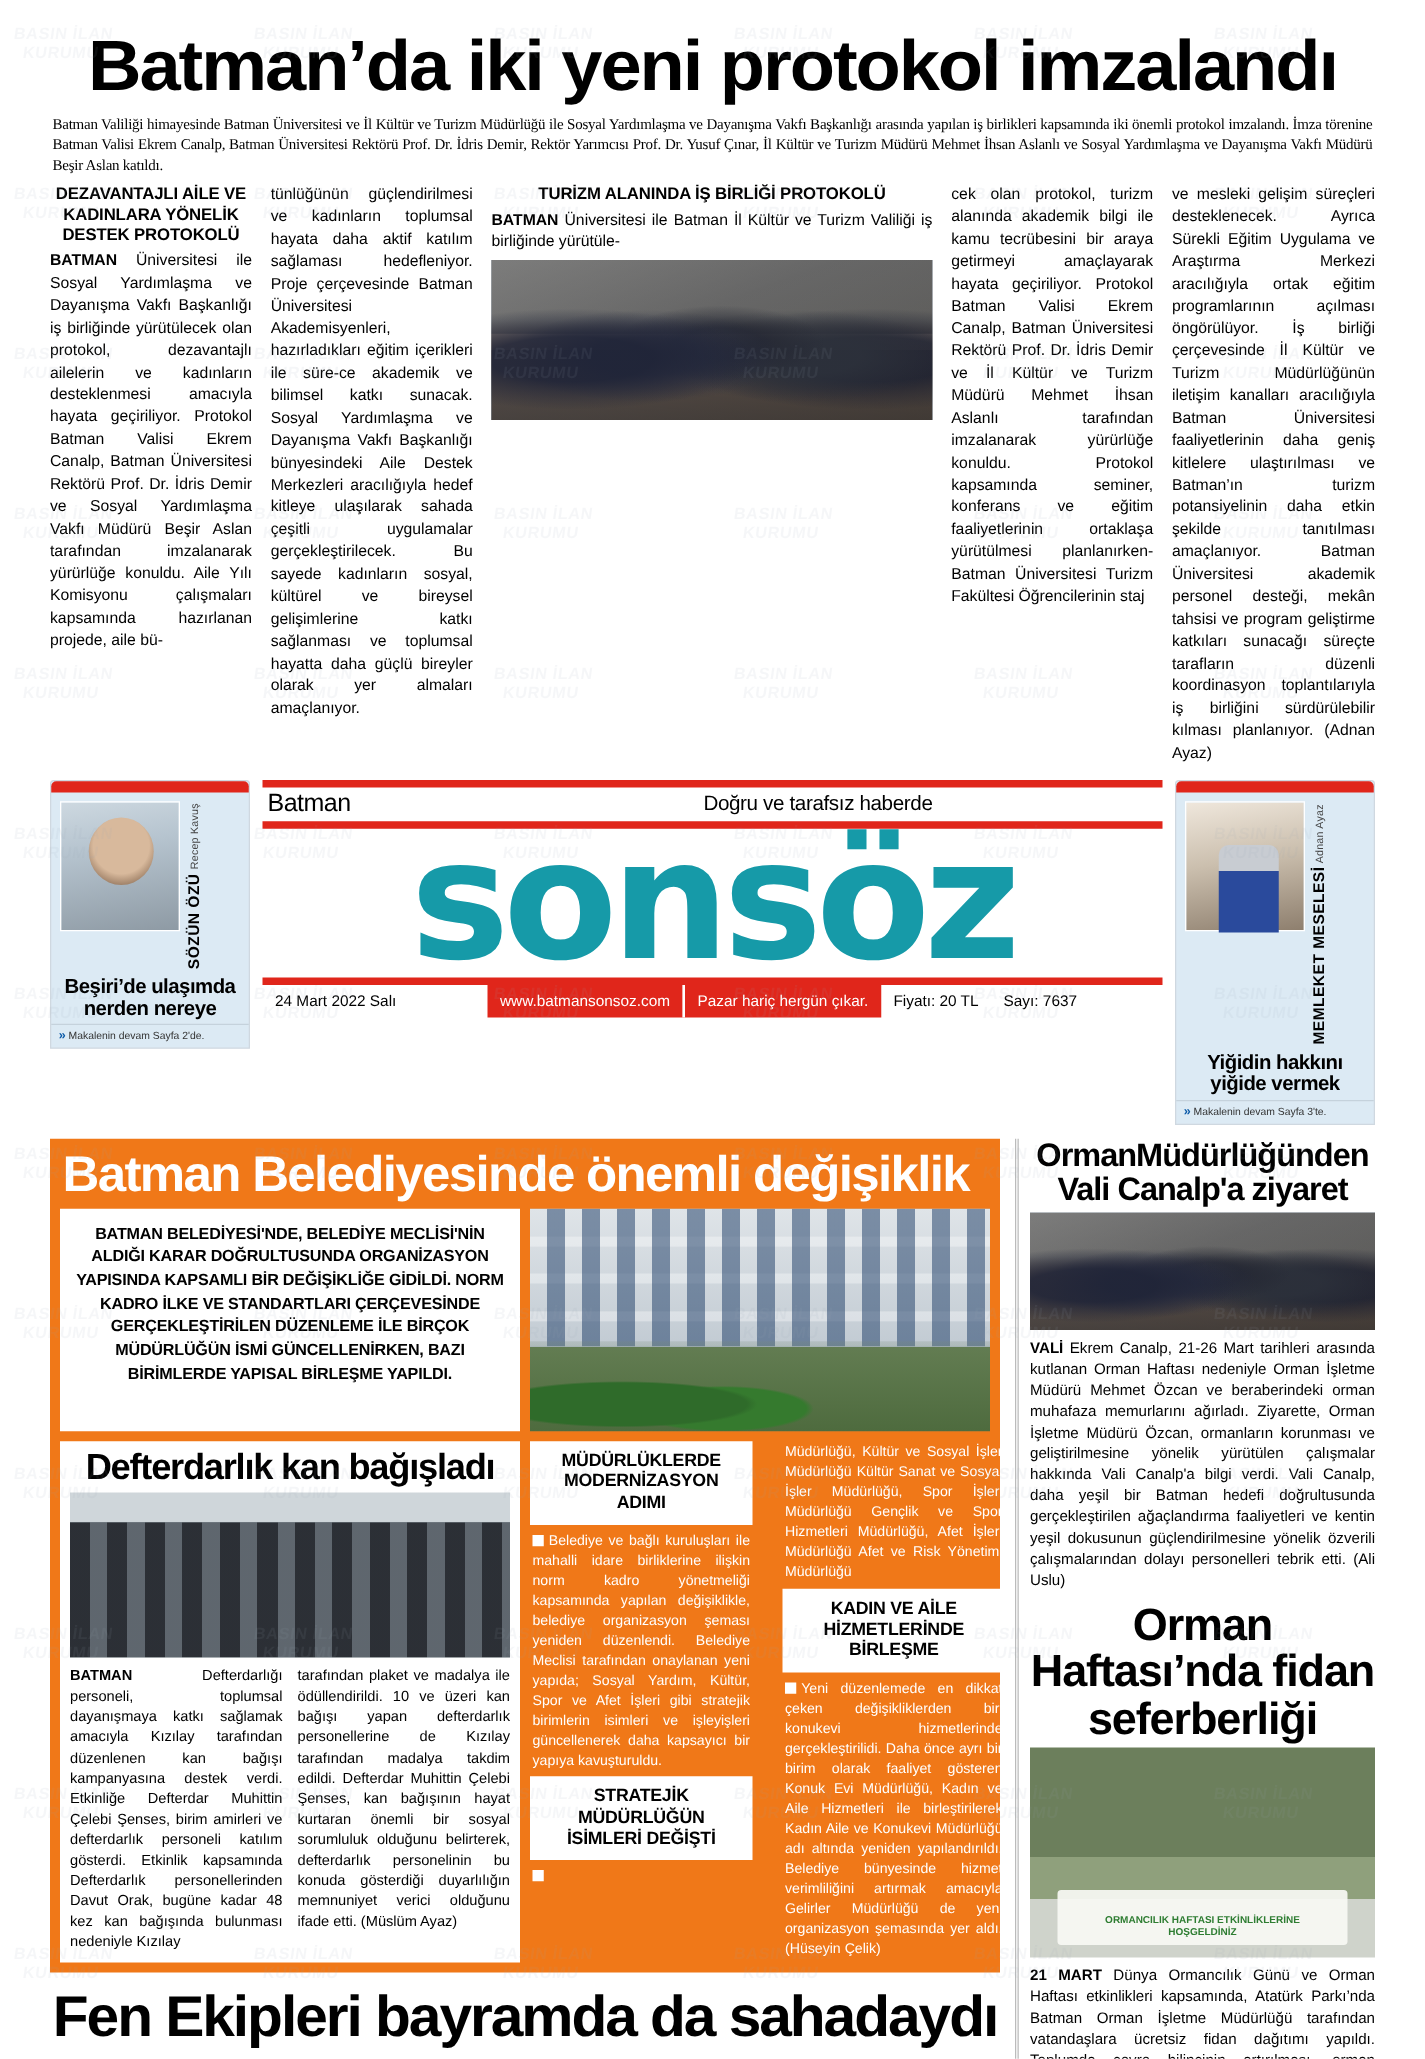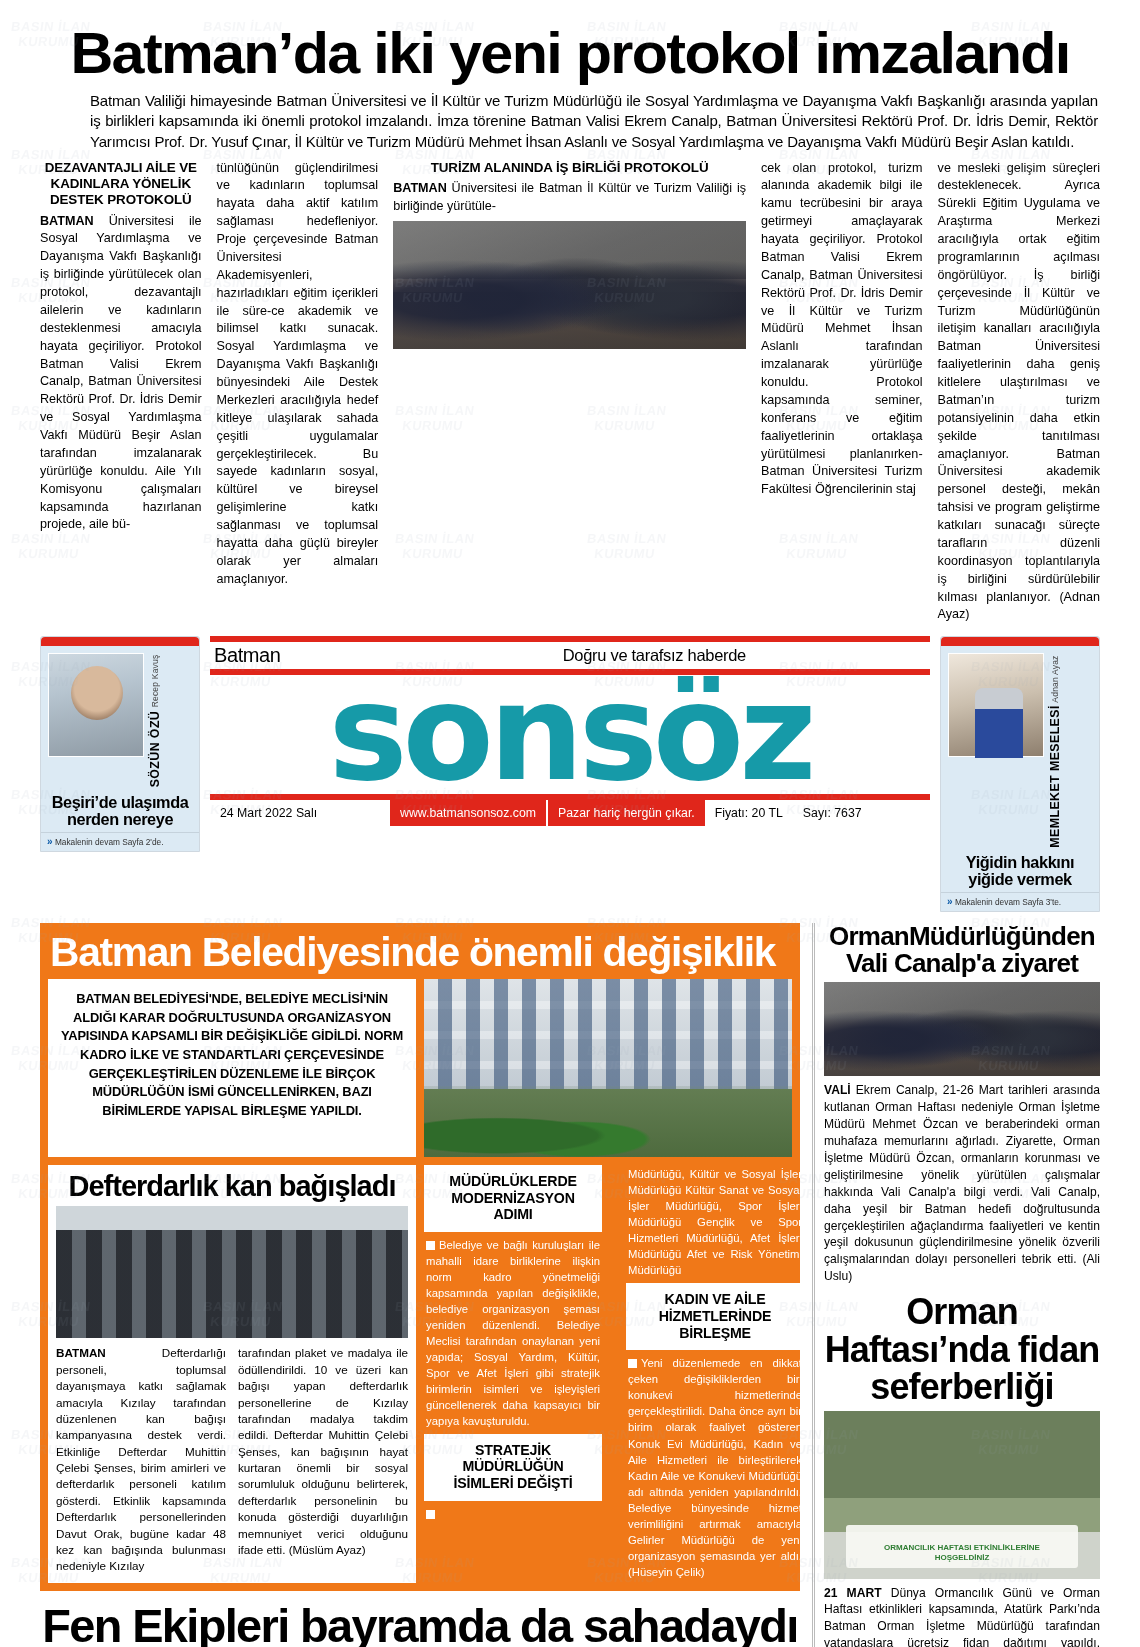--- a/index.html
+++ b/index.html
@@ -24,24 +24,23 @@
 
   
   .lead-head {
     font-family: "Liberation Sans", sans-serif;
     font-weight: 700; font-size: 57px; line-height: .98;
     letter-spacing: -1.6px; text-align: center;
     transform: scaleX(1.04); transform-origin: center;
     padding-top: 26px; white-space: nowrap;
   }
   .lead-sub {
-    font-size: 15px; line-height: 1.37; text-align: justify;
+    font-size: 12px; line-height: 1.37; text-align: justify;
     padding: 9px 2px 7px 2px; letter-spacing: -.2px;
-    font-family: Liberation Sans, sans-serif;
-    margin-left: 48px;
+    font-family: Liberation Serif, serif;
   }
   .lead-cols { display:flex; gap: 15px; }
   .lead-cols .col { font-size: 12.6px; line-height: 1.42; text-align: justify; }
   .c1 { width: 185px; }
   .c2 { width: 185px; }
   .mid { width: 404px; }
   .c5 { width: 185px; }
   .c6 { width: 186px; }
   .kicker {
     text-align:center; font-weight: 700; font-size: 13.4px; line-height: 1.22;

